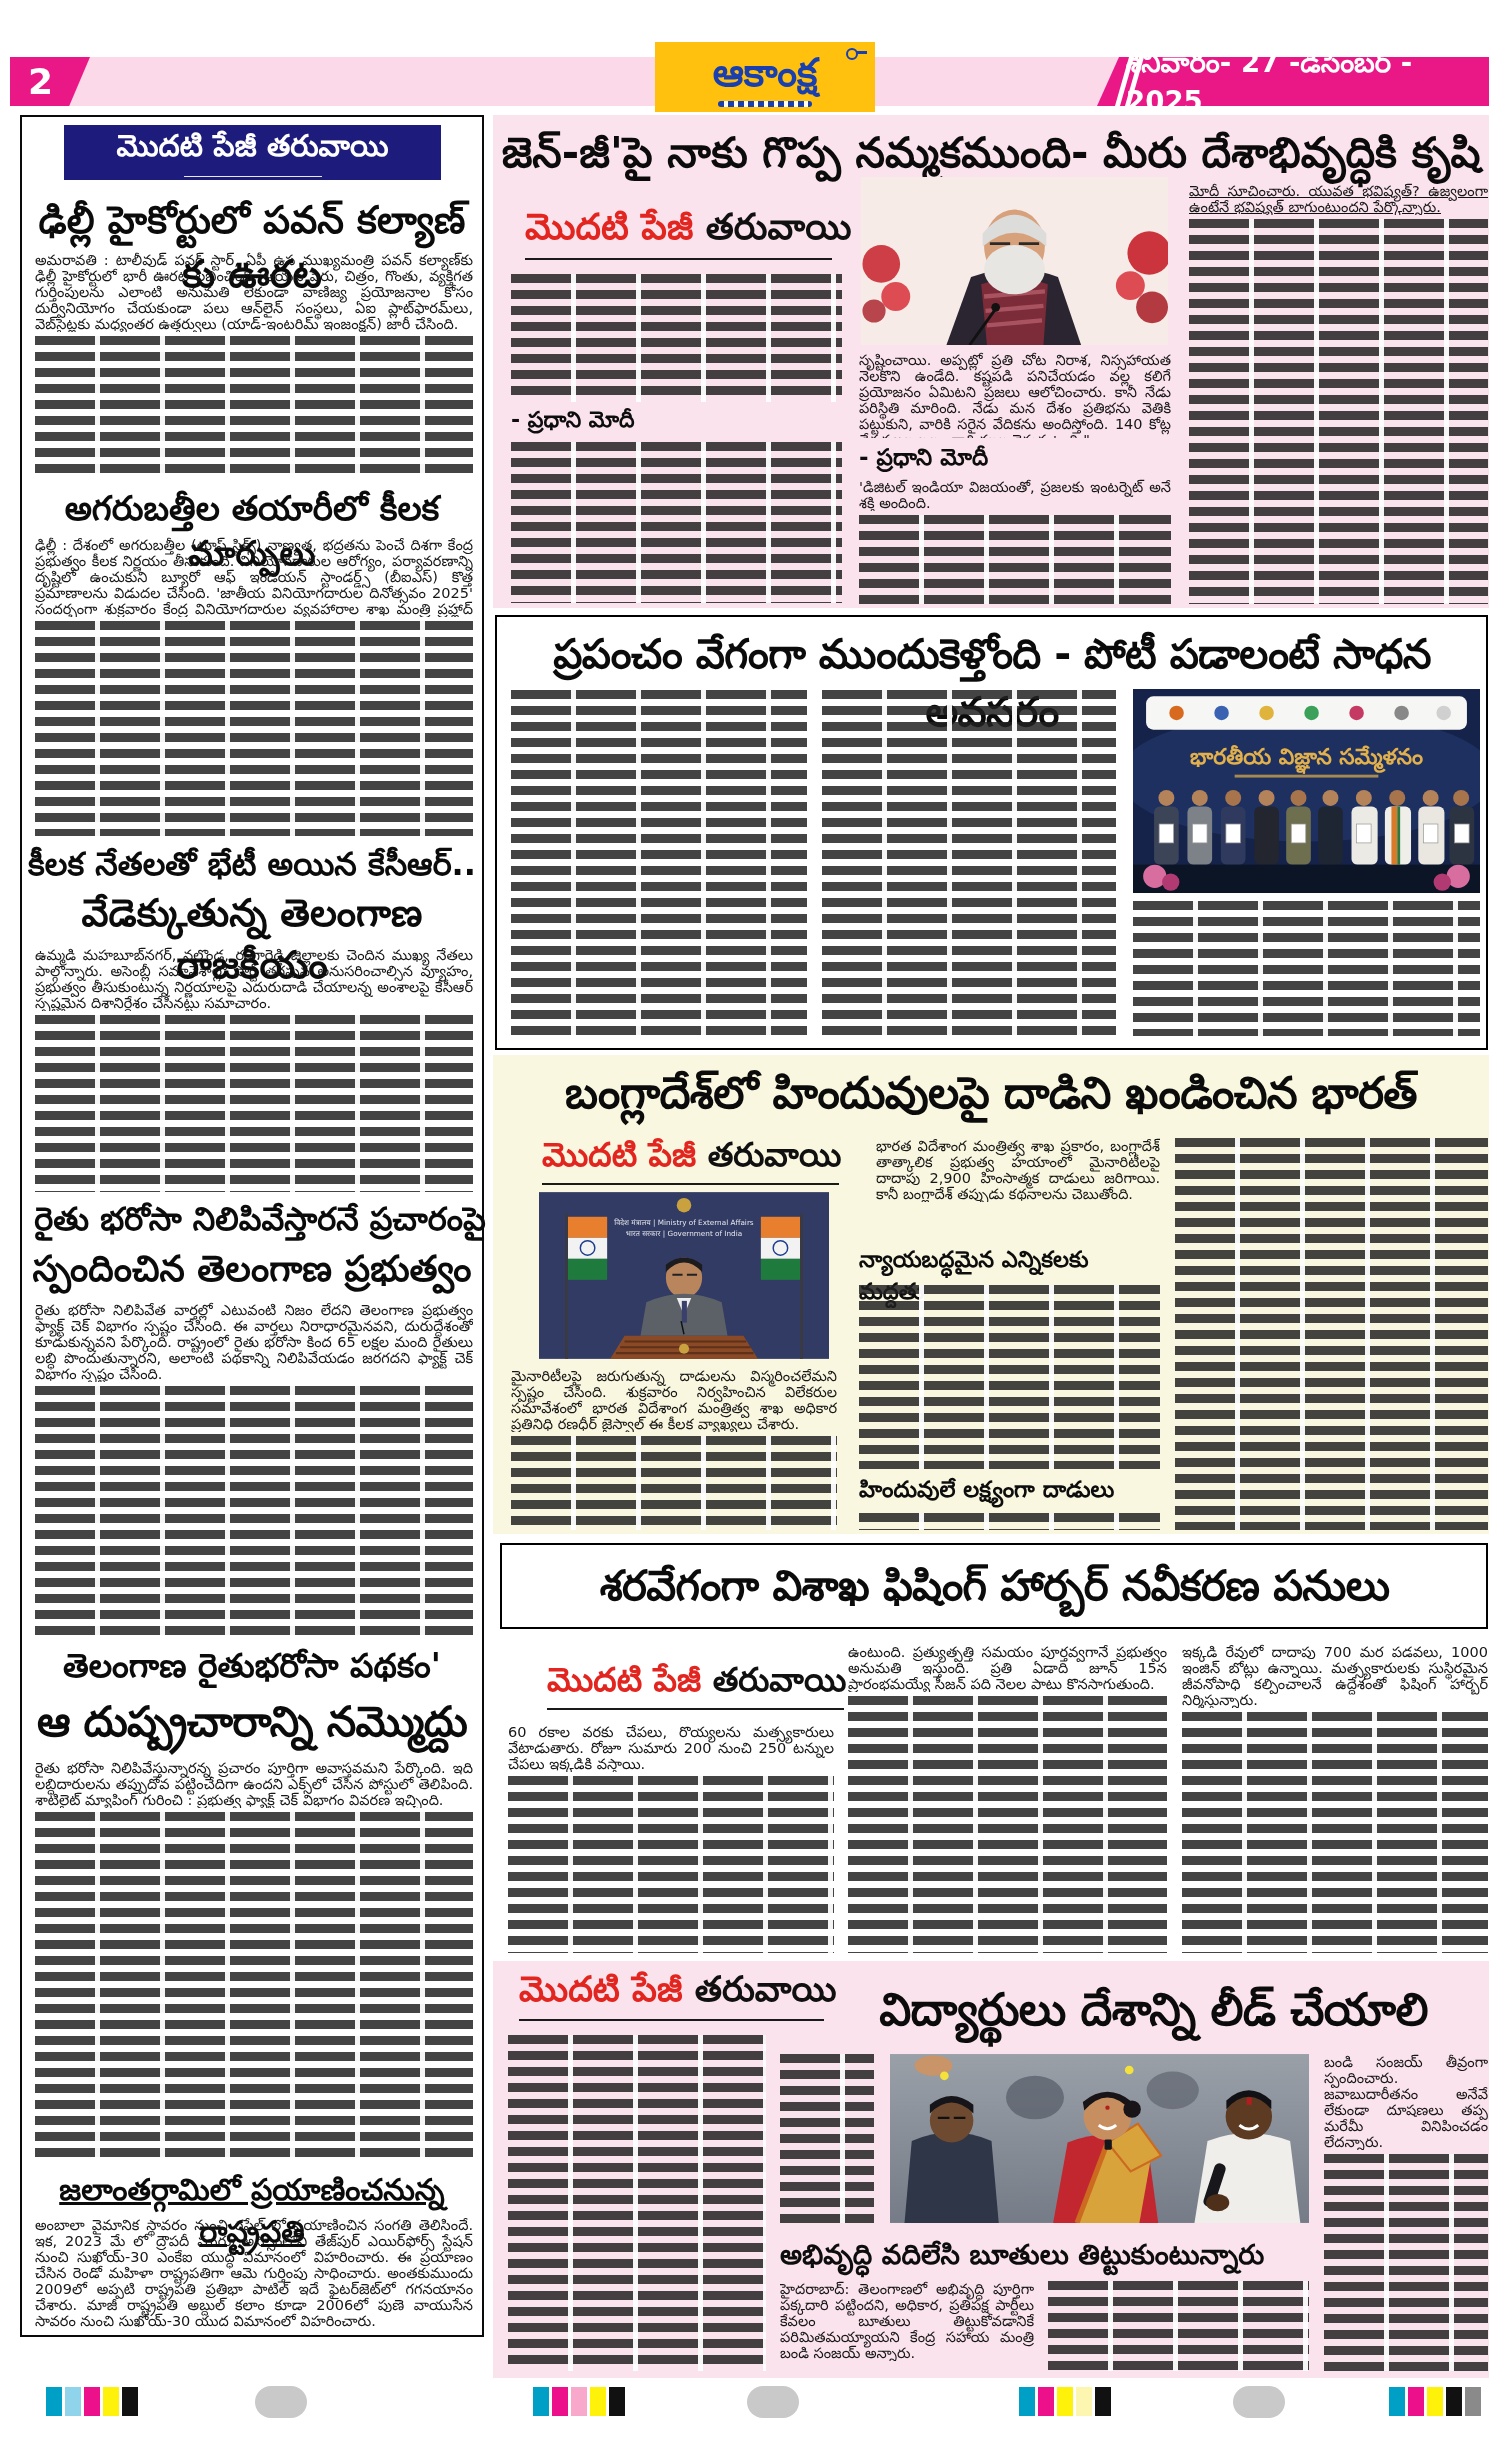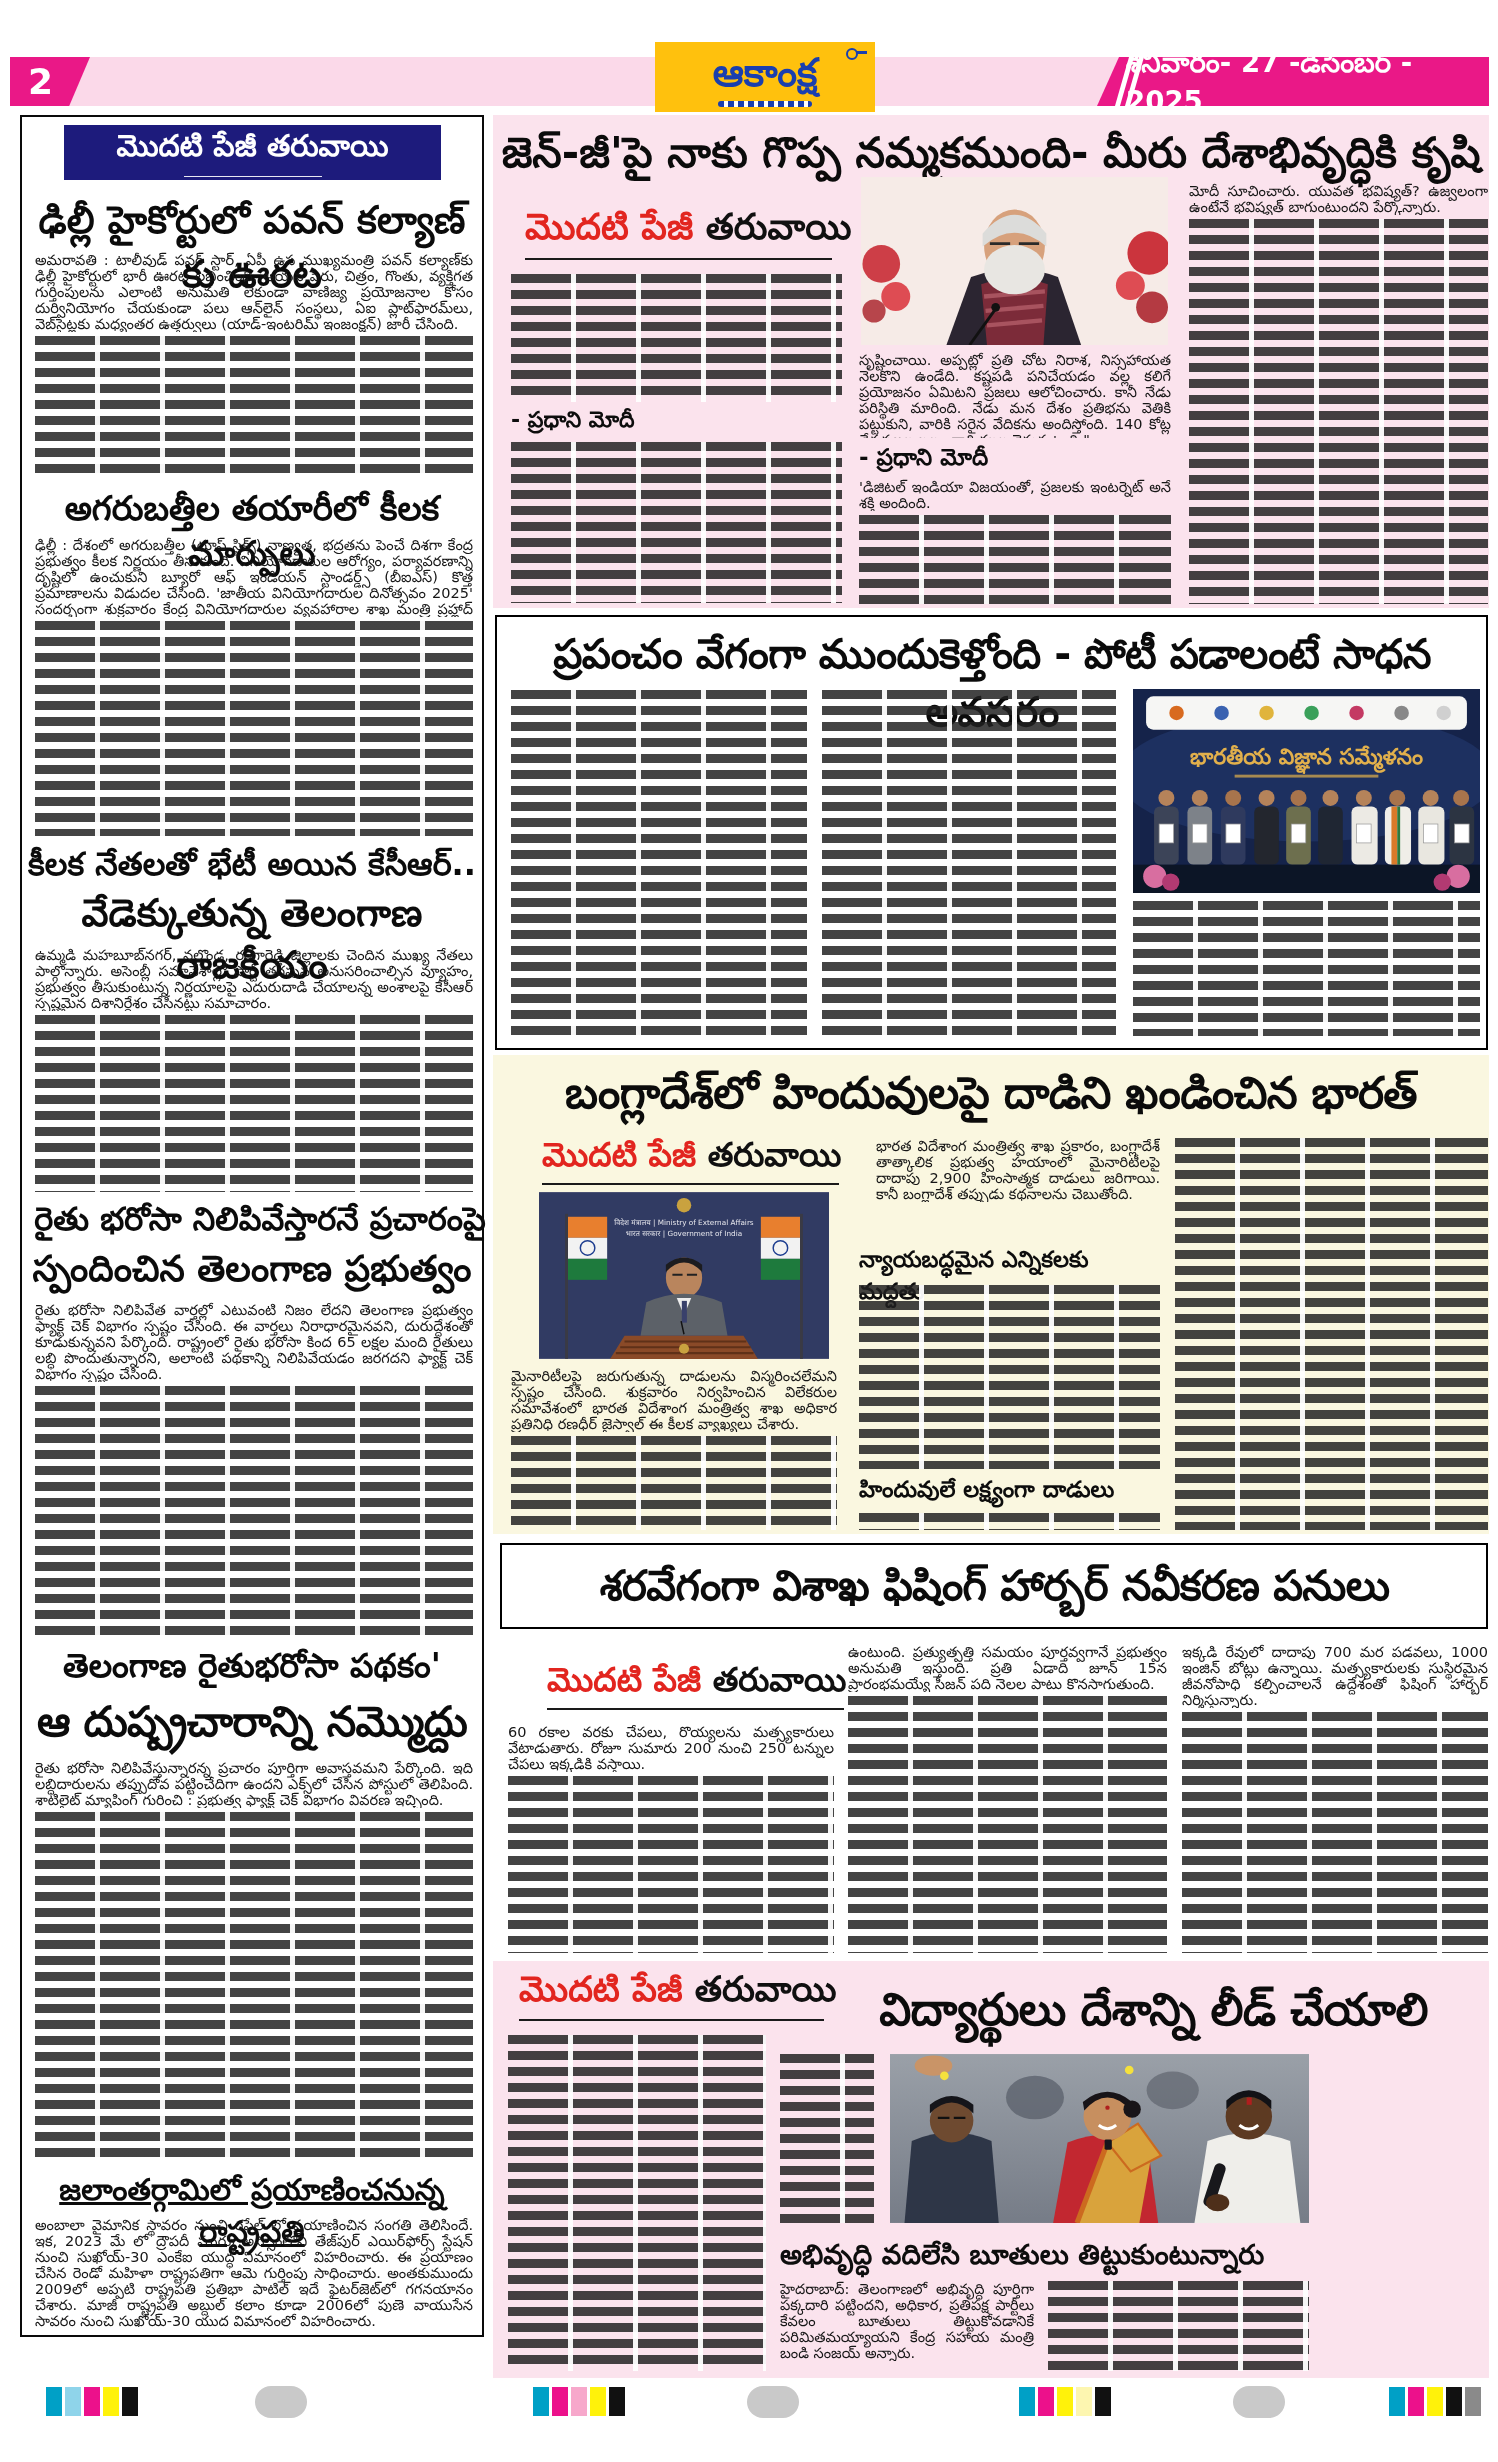--- a/index.html
+++ b/index.html
@@ -140,21 +140,21 @@
     </svg>
   </div>
   <div class="a body" style="left:859px;top:352px;width:312px;height:86px;">
     <div class="lead" style="max-height:86px;">సృష్టించాయి. అప్పట్లో ప్రతి చోట నిరాశ, నిస్సహాయత నెలకొని ఉండేది. కష్టపడి పనిచేయడం వల్ల కలిగే ప్రయోజనం ఏమిటని ప్రజలు ఆలోచించారు. కానీ నేడు పరిస్థితి మారింది. నేడు మన దేశం ప్రతిభను వెతికి పట్టుకుని, వారికి సరైన వేదికను అందిస్తోంది. 140 కోట్ల దేశ ప్రజల బలం వారి కలల వెనుక ఉంది."</div>
   </div>
   <div class="a byline" style="left:859px;top:444px;width:312px;font-size:23px;">- ప్రధాని మోదీ</div>
   <div class="a body" style="left:859px;top:479px;width:312px;height:125px;">
     <div class="lead" style="max-height:32px;">'డిజిటల్ ఇండియా విజయంతో, ప్రజలకు ఇంటర్నెట్ అనే శక్తి అందింది.</div>
     <div class="gk"></div>
   </div>
-  <div class="a body" style="left:1189px;top:183px;width:299px;height:421px;">
+  <div class="a body" style="left:1189px;top:183px;width:299px;height:421px;text-decoration:underline;">
     <div class="lead" style="max-height:48px;">మోదీ సూచించారు. యువత భవిష్యత్? ఉజ్వలంగా ఉంటేనే భవిష్యత్ బాగుంటుందని పేర్కొన్నారు.</div>
     <div class="gk"></div>
   </div>
 
   <div class="a boxed" style="left:495px;top:615px;width:993px;height:435px;"></div>
   <div class="a hl8" style="left:508px;top:625px;width:968px;font-size:41px;line-height:58px;">ప్రపంచం వేగంగా ముందుకెళ్తోంది - పోటీ పడాలంటే సాధన అవసరం</div>
   <div class="a gk" style="left:511px;top:690px;width:296px;height:345px;"></div>
   <div class="a gk" style="left:822px;top:690px;width:294px;height:345px;"></div>
   <div class="a" style="left:1133px;top:689px;width:347px;height:204px;">
     <svg width="347" height="204" viewBox="0 0 478 281">
@@ -314,20 +314,24 @@
       <rect x="296" y="118" width="10" height="14" rx="2" fill="#15151c"></rect>
       <path d="M420,233 L438,120 Q495,98 552,120 L566,233 Z" fill="#efeeea"></path>
       <circle cx="495" cy="86" r="32" fill="#5d3a22"></circle>
       <path d="M464,76 Q495,42 526,76 L526,64 Q495,36 464,64 Z" fill="#121216"></path>
       <path d="M482,98 q13,11 26,0" stroke="#fff" stroke-width="4" fill="none"></path>
       <rect x="492" y="60" width="7" height="10" fill="#b01e1e"></rect>
       <rect x="440" y="150" width="16" height="62" rx="7" fill="#18181c" transform="rotate(18 448 180)"></rect>
       <ellipse cx="452" cy="205" rx="16" ry="12" fill="#4e2f1a"></ellipse>
     </svg>
   </div>
+  <div class="a body" style="left:1324px;top:2054px;width:164px;height:317px;">
+    <div class="lead" style="max-height:128px;">బండి సంజయ్ తీవ్రంగా స్పందించారు. జవాబుదారీతనం అనేవే లేకుండా దూషణలు తప్ప మరేమీ వినిపించడం లేదన్నారు.</div>
+    <div class="gk"></div>
+  </div>
   <div class="a subhd" style="left:780px;top:2238px;width:529px;font-size:27.6px;">అభివృద్ధి వదిలేసి బూతులు తిట్టుకుంటున్నారు</div>
   <div class="a body" style="left:780px;top:2281px;width:254px;height:90px;">
     <div class="lead" style="max-height:90px;">హైదరాబాద్: తెలంగాణలో అభివృద్ధి పూర్తిగా పక్కదారి పట్టిందని, అధికార, ప్రతిపక్ష పార్టీలు కేవలం బూతులు తిట్టుకోవడానికే పరిమితమయ్యాయని కేంద్ర సహాయ మంత్రి బండి సంజయ్ అన్నారు.</div>
   </div>
   <div class="a gk" style="left:1048px;top:2281px;width:261px;height:90px;"></div>
 
   <div class="a bars" style="left:46px;top:2387px;"><span style="background: rgb(0, 160, 198);"></span><span style="background: rgb(143, 212, 234);"></span><span style="background: rgb(236, 17, 139);"></span><span style="background: rgb(255, 242, 10);"></span><span style="background: rgb(17, 17, 17);"></span></div>
   <div class="a blob" style="left: 255px; top: 2386px; background: rgb(201, 201, 201);"></div>
   <div class="a bars" style="left:533px;top:2387px;"><span style="background: rgb(0, 160, 198);"></span><span style="background: rgb(236, 17, 139);"></span><span style="background: rgb(247, 168, 203);"></span><span style="background: rgb(255, 242, 10);"></span><span style="background: rgb(17, 17, 17);"></span></div>
   <div class="a blob" style="left: 747px; top: 2386px; background: rgb(201, 201, 201);"></div>

